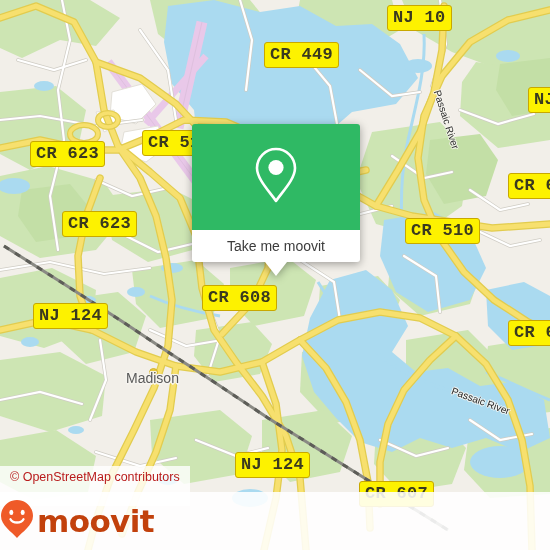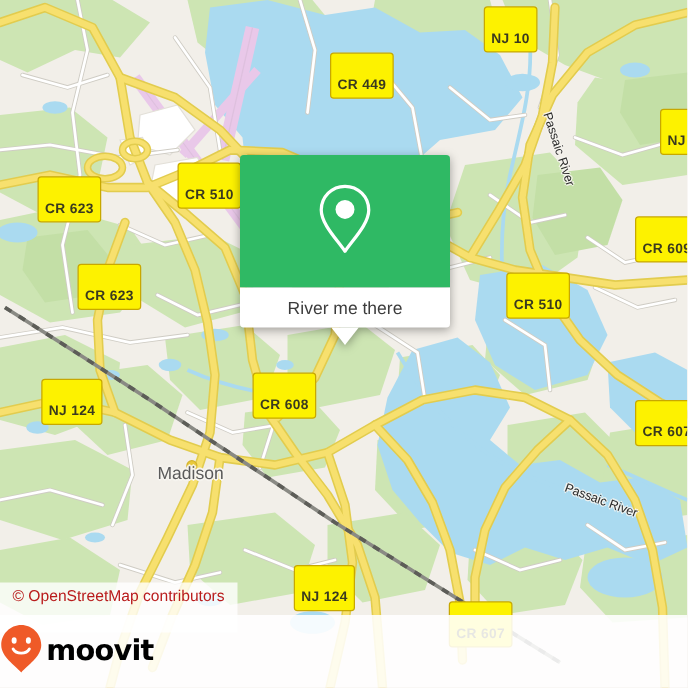--- a/index.html
+++ b/index.html
@@ -19,27 +19,27 @@
     overflow:hidden;
   }
   #map svg{position:absolute;left:0;top:0;display:block;}
 
   .shield{
     position:absolute;
     background:#fdf200;
     border:1.5px solid #c8a800;
     border-radius:3px;
     color:#3a3a1f;
-    font-size:11px;
+    font-size:17px;
     font-weight:bold;
     letter-spacing:.3px;
     line-height:1;
-    padding:20px 5px 4px 5px;
+    padding:3px 5px 4px 5px;
     white-space:nowrap;
-    font-family:Liberation Sans, sans-serif;
+    font-family:Liberation Mono, monospace;
     box-sizing:border-box;
   }
 
   .place-label{
     position:absolute;
     color:#5a5a5a;
     font-size:14px;
     font-family:"Liberation Sans",sans-serif;
     text-shadow:
        1.5px 0 #f6f4ef, -1.5px 0 #f6f4ef, 0 1.5px #f6f4ef, 0 -1.5px #f6f4ef,
@@ -121,22 +121,22 @@
     line-height:1.35;
     font-family:"Liberation Sans",sans-serif;
     max-width:390px;
   }
   #brand{
     display:flex;align-items:center;
     padding-right:18px;
     gap:3px;
   }
   #brand-word{
-    color:#000000;
-    font-size:23px;
+    color:#c2410c;
+    font-size:31px;
     font-weight:bold;
     letter-spacing:-.6px;
     font-family:"DejaVu Sans",sans-serif;
     line-height:1;
   }
 </style>
 </head>
 <body>
 
 <div id="screen">
@@ -369,21 +369,21 @@
     </svg>
 
     <div class="shield" style="left:30px;top:141px;">CR 623</div>
     <div class="shield" style="left:62px;top:211px;">CR 623</div>
     <div class="shield" style="left:142px;top:130px;">CR 510</div>
     <div class="shield" style="left:264px;top:42px;">CR 449</div>
     <div class="shield" style="left:387px;top:5px;">NJ 10</div>
     <div class="shield" style="left:528px;top:87px;">NJ 1</div>
     <div class="shield" style="left:508px;top:173px;">CR 609</div>
     <div class="shield" style="left:405px;top:218px;">CR 510</div>
-    <div class="shield" style="left:202px;top:298px;">CR 608</div>
+    <div class="shield" style="left:202px;top:285px;">CR 608</div>
     <div class="shield" style="left:33px;top:303px;">NJ 124</div>
     <div class="shield" style="left:508px;top:320px;">CR 607</div>
     <div class="shield" style="left:235px;top:452px;">NJ 124</div>
     <div class="shield" style="left:359px;top:481px;">CR 607</div>
 
     <div class="place-dot" style="left:149px;top:368px;"></div>
     <div class="place-label" style="left:126px;top:370px;">Madison</div>
 
     <div class="river-label" style="left:437px;top:85px;transform:rotate(72deg);transform-origin:left center;">Passaic River</div>
     <div class="river-label" style="left:452px;top:385px;transform:rotate(20deg);transform-origin:left center;">Passaic River</div>
@@ -392,21 +392,21 @@
   <div id="popup">
     <div id="popup-head">
       <span>
         <svg width="46" height="58" viewBox="0 0 46 58" aria-hidden="true">
           <path d="M23 3 C12.5 3 4 11.5 4 22 C4 33 16 45 23 55 C30 45 42 33 42 22 C42 11.5 33.5 3 23 3 Z" fill="none" stroke="#ffffff" stroke-width="2.6" stroke-linejoin="round"></path>
           <circle cx="23" cy="21.5" r="7.6" fill="#ffffff"></circle>
         </svg>
       </span>
     </div>
     <div id="popup-foot">
-      <span>River me there</span>
+      <span>Take me moovit</span>
     </div>
     <div id="popup-tail"></div>
   </div>
 
   <div id="attribution">
     <span>© OpenStreetMap contributors</span>
   </div>
 
   <div id="bottom-bar">
     <div id="brand">

